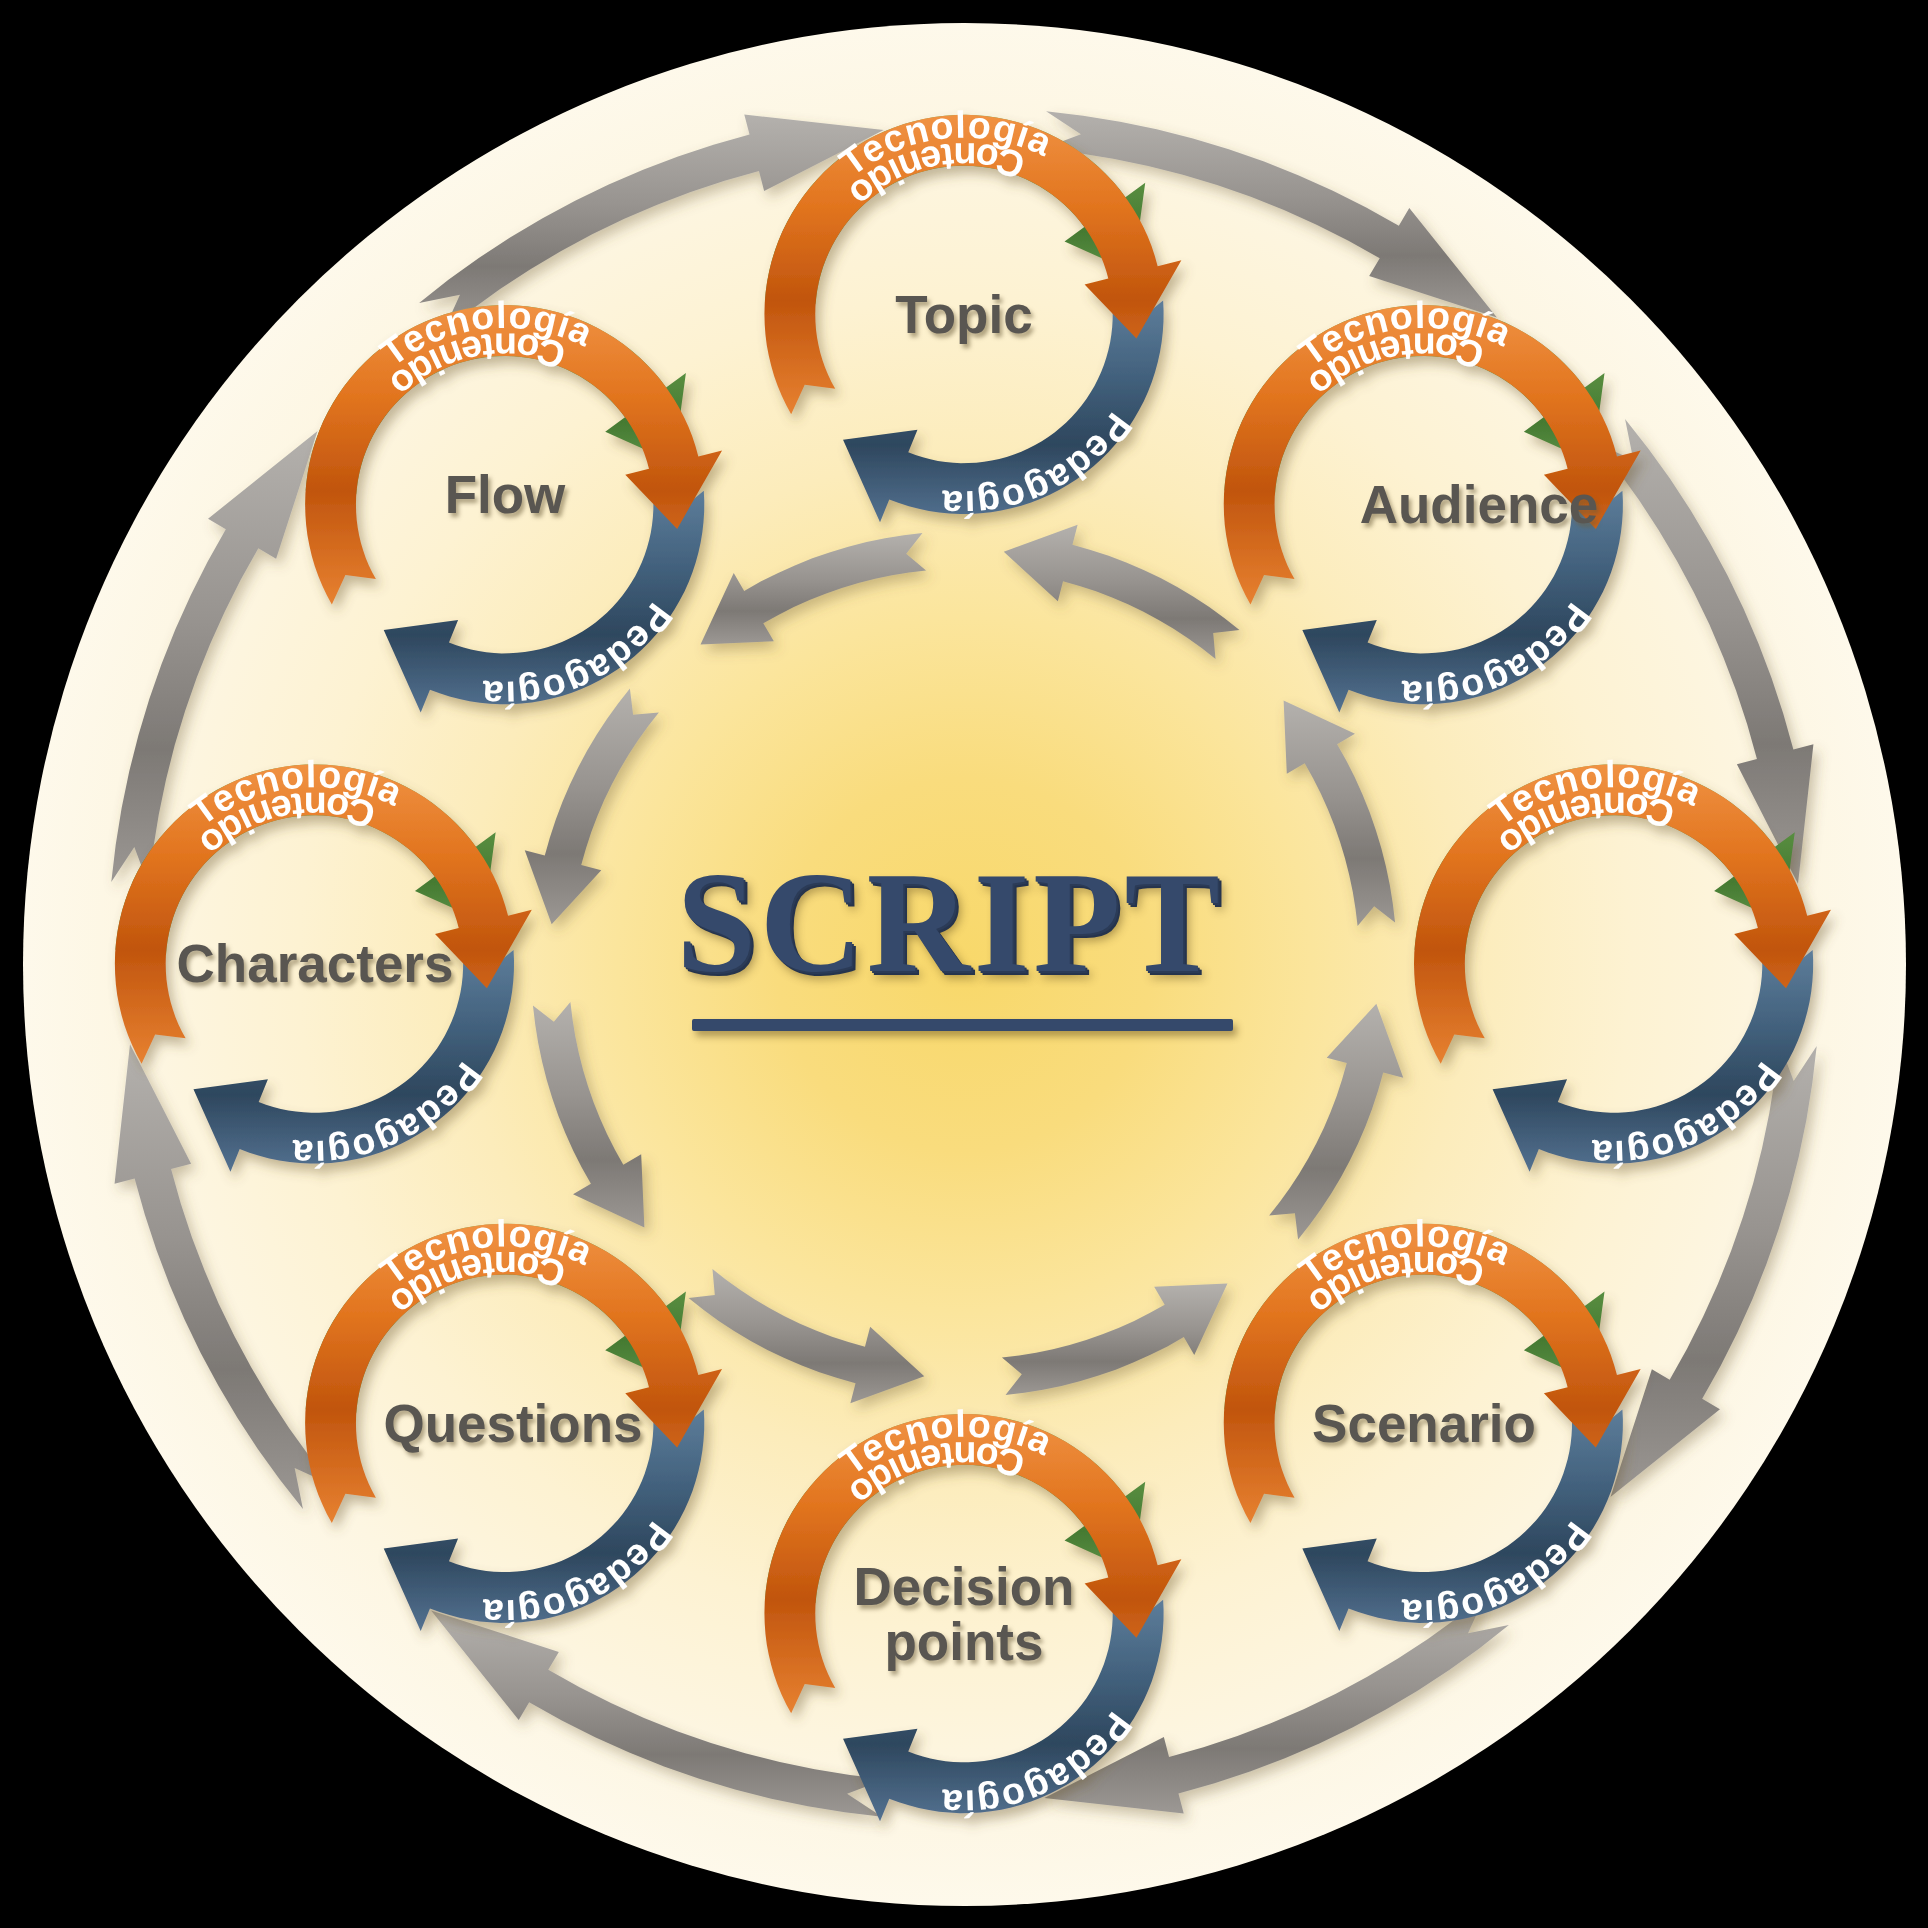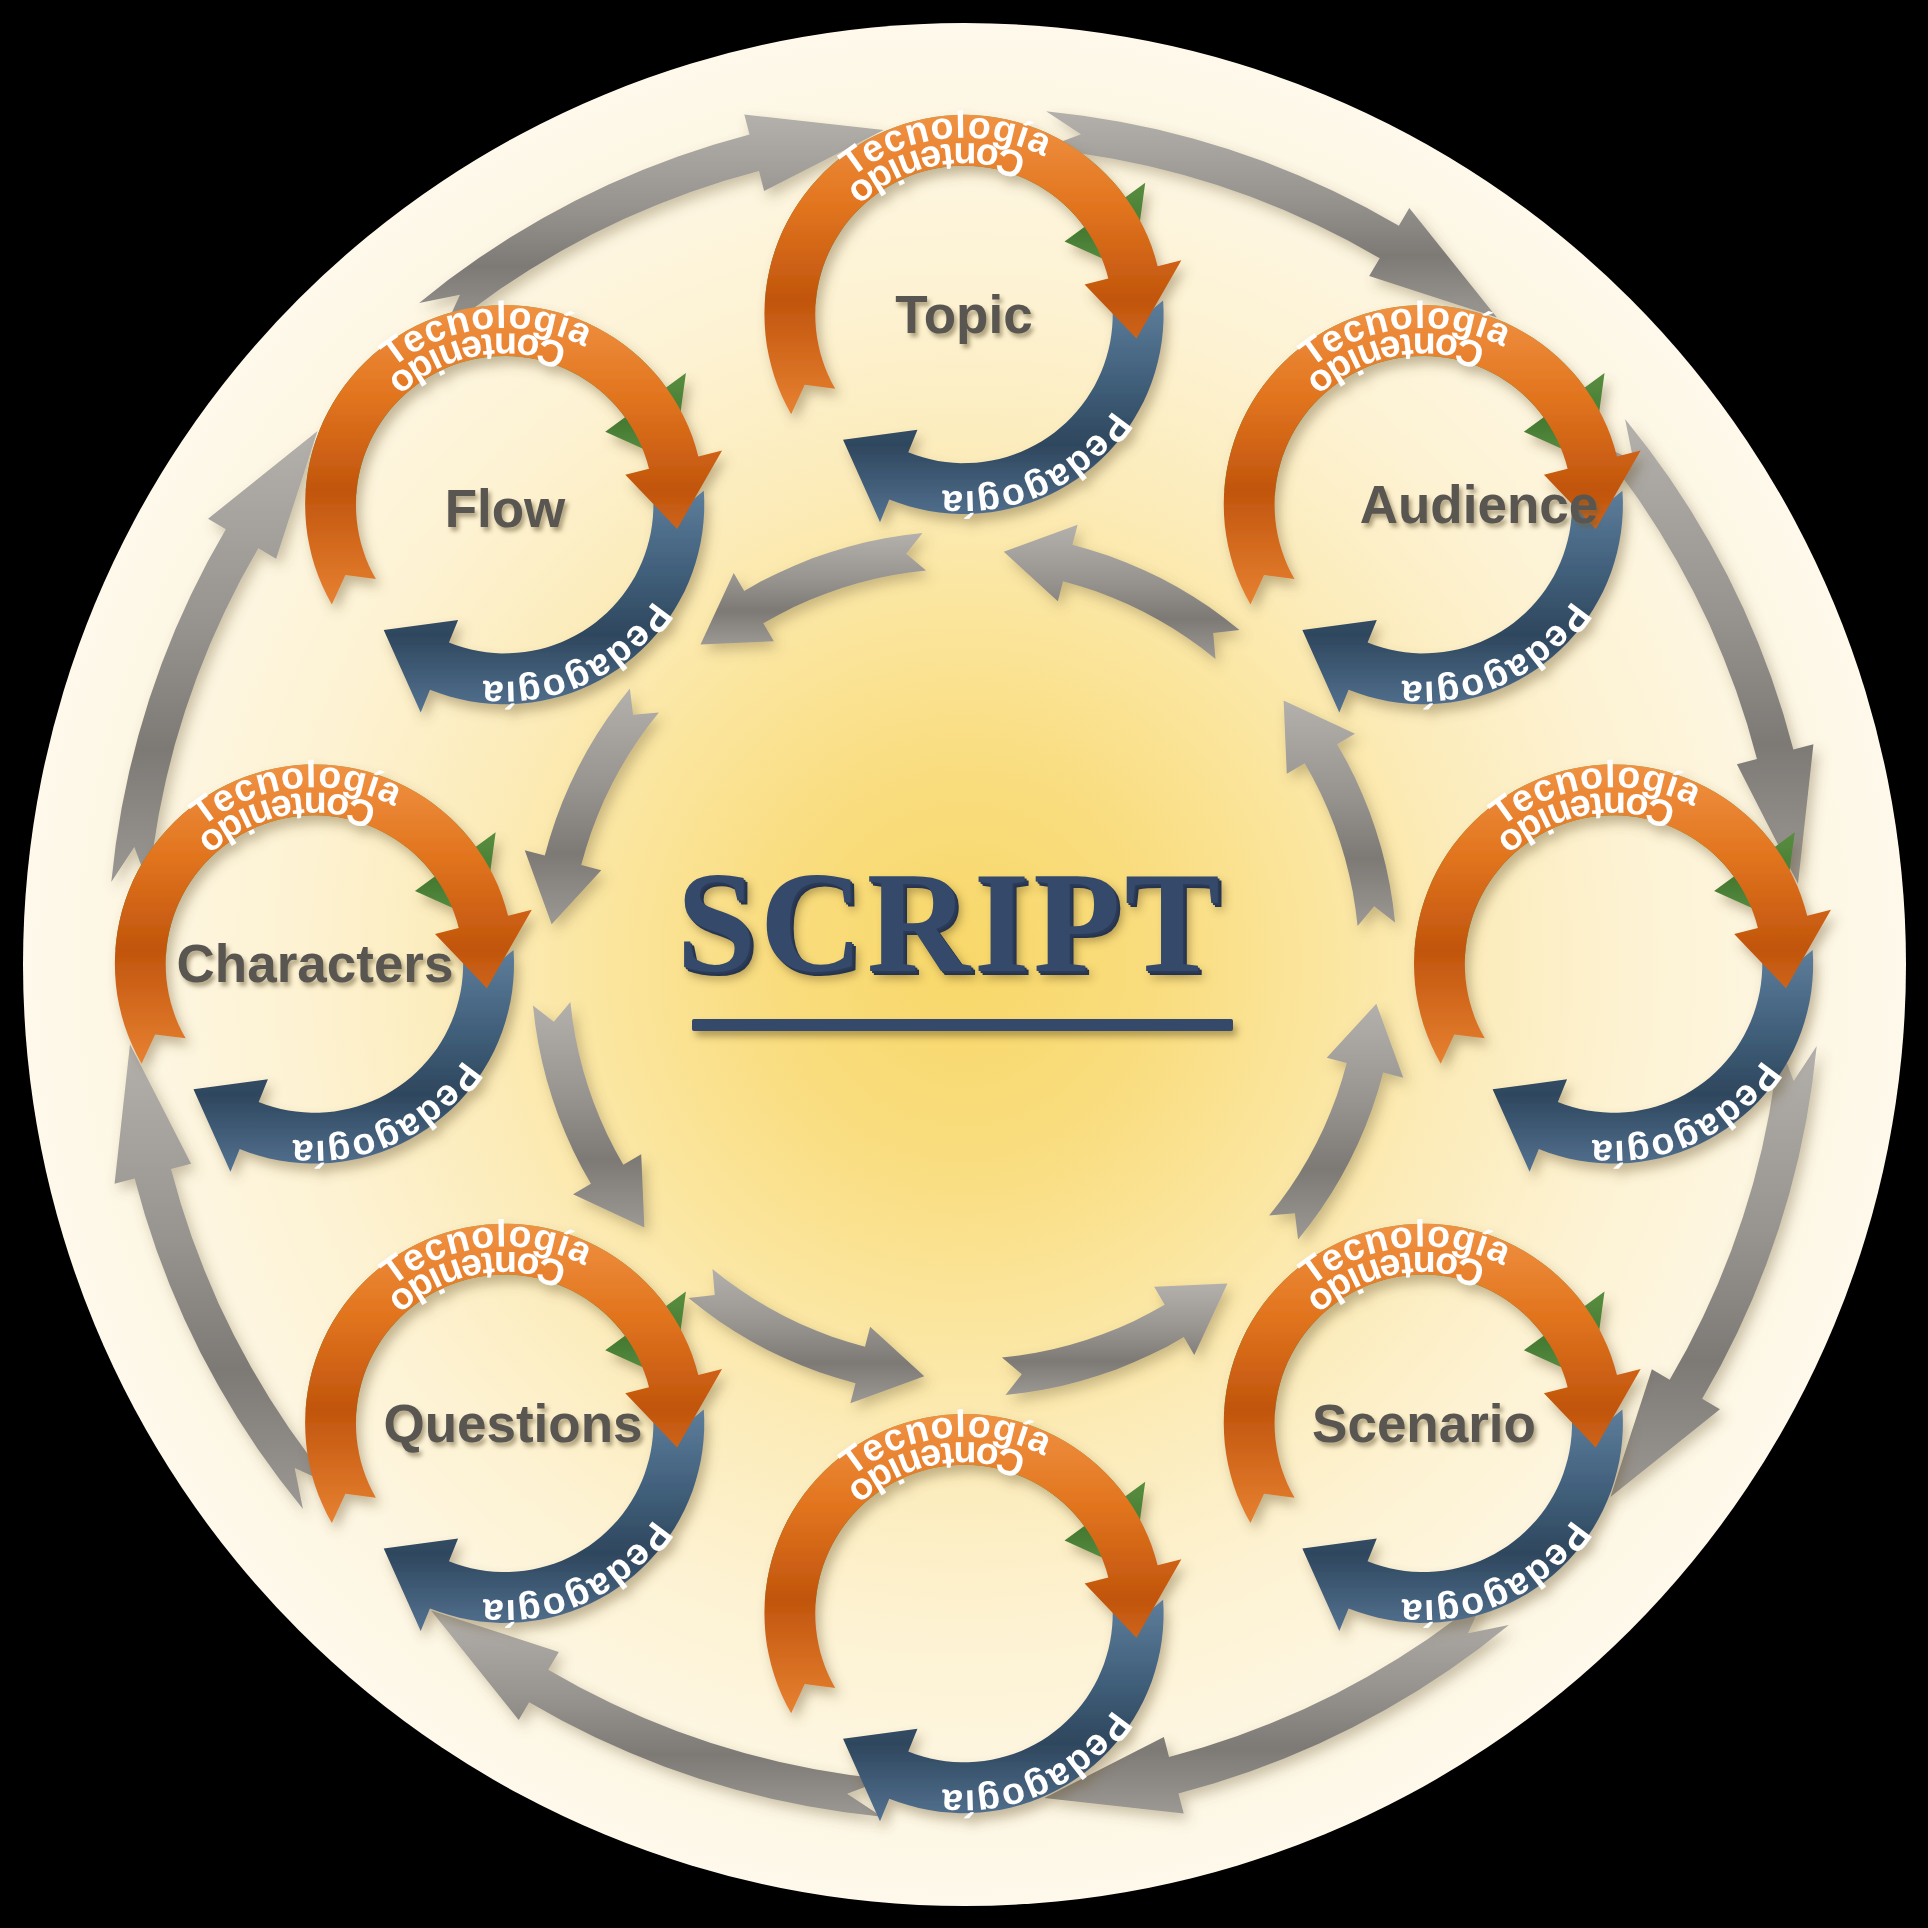--- a/index.html
+++ b/index.html
@@ -223,22 +223,24 @@
           <text class="arc-txt"><textPath href="#ped-flow" startOffset="50%" text-anchor="middle">Pedagogía</textPath></text>
           <text class="arc-txt"><textPath href="#con-flow" startOffset="50%" text-anchor="middle">Contenido</textPath></text>
         </g>
       </g>
   </svg>
 
   <div class="layer" id="labels-layer">
       <div class="node-label" style="left: 964px; top: 315px;">Topic</div>
       <div class="node-label" style="left: 1479px; top: 505px;">Audience</div>
       <div class="node-label" style="left: 1424px; top: 1424px;">Scenario</div>
+      <div class="node-label" style="left: 964px; top: 1614px;">Decision
+points</div>
       <div class="node-label" style="left: 505px; top: 1424px; margin-left: 8px;">Questions</div>
       <div class="node-label" style="left: 315px; top: 964px;">Characters</div>
-      <div class="node-label" style="left: 505px; top: 509px;">Flow</div>
+      <div class="node-label" style="left: 505px; top: 495px;">Flow</div>
     </div>
 
   <div id="script-title">SCRIPT</div>
   <div id="script-underline"></div>
 
 </div>
 
 
 </body></html>

